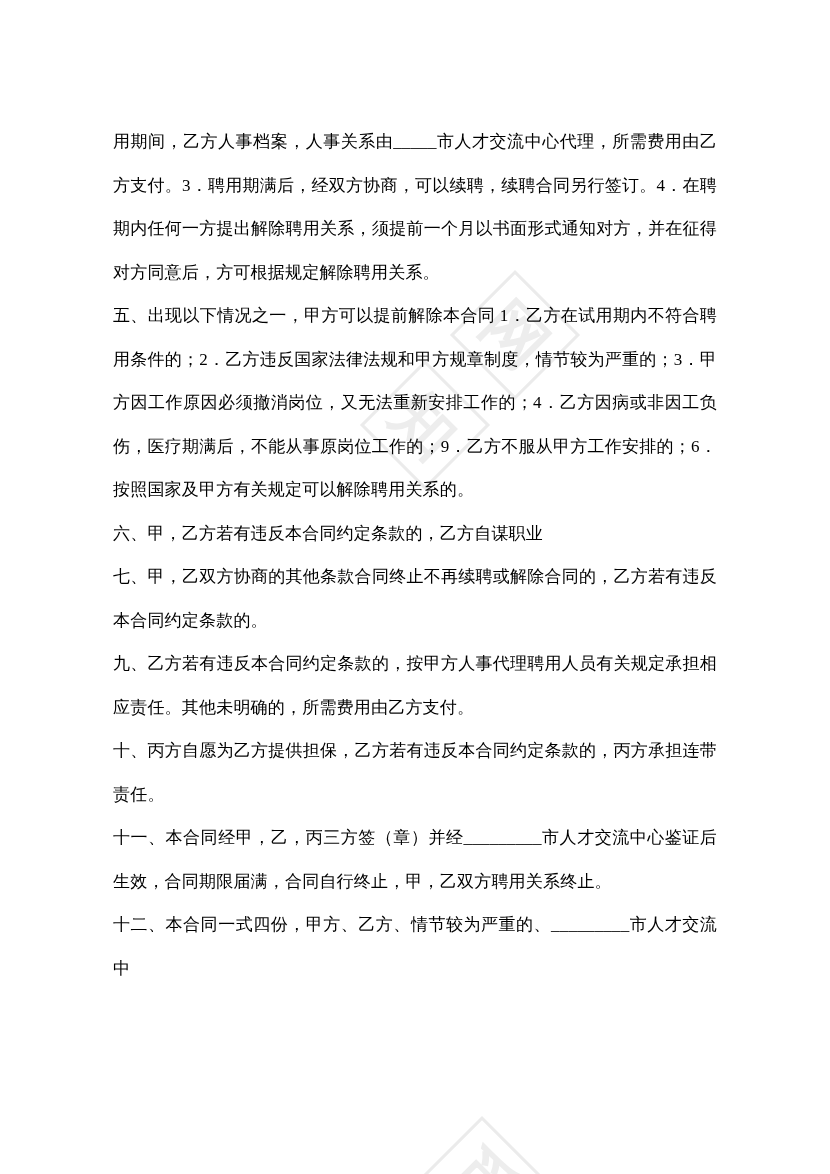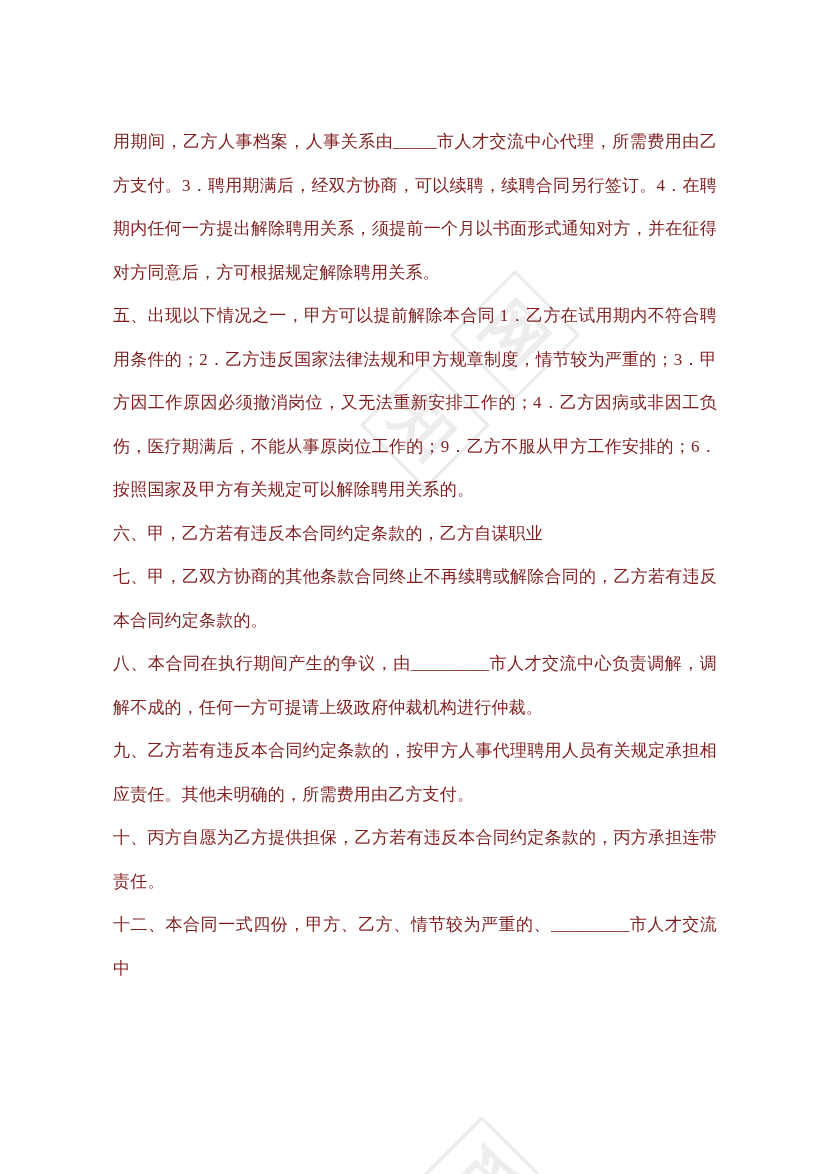--- a/index.html
+++ b/index.html
@@ -37,21 +37,21 @@
   }
   #wm1 { left: 469px; top: 289px; }
   #wm2 { left: 379px; top: 379px; }
   #wm3 { left: 436px; top: 1135px; }
   
   .content {
     position: absolute;
     left: 113px;
     top: 120px;
     width: 604px;
-    color: #7f1d1d;
+    color: #000000;
     font-size: 17px;
     line-height: 43.5px;
     text-align: justify;
     text-justify: inter-ideograph;
     letter-spacing: 0.2px;
   }
   .content p {
     margin: 0;
     padding: 0;
     word-break: break-all;
@@ -70,19 +70,19 @@
   </div>
   <div class="wm-diamond" id="wm3">
     <span class="wm-char">觅</span>
   </div>
 
   <div class="content">
     <p>用期间，乙方人事档案，人事关系由_____市人才交流中心代理，所需费用由乙方支付。3．聘用期满后，经双方协商，可以续聘，续聘合同另行签订。4．在聘期内任何一方提出解除聘用关系，须提前一个月以书面形式通知对方，并在征得对方同意后，方可根据规定解除聘用关系。</p>
     <p>五、出现以下情况之一，甲方可以提前解除本合同 1．乙方在试用期内不符合聘用条件的；2．乙方违反国家法律法规和甲方规章制度，情节较为严重的；3．甲方因工作原因必须撤消岗位，又无法重新安排工作的；4．乙方因病或非因工负伤，医疗期满后，不能从事原岗位工作的；9．乙方不服从甲方工作安排的；6．按照国家及甲方有关规定可以解除聘用关系的。</p>
     <p>六、甲，乙方若有违反本合同约定条款的，乙方自谋职业</p>
     <p>七、甲，乙双方协商的其他条款合同终止不再续聘或解除合同的，乙方若有违反本合同约定条款的。</p>
-    <p>八、本合同在执行期间产生的争议，由_________市人才交流中心负责调解，调解不成的，任何一方可提请上级政府仲裁机构进行仲裁。</p>
     <p>九、乙方若有违反本合同约定条款的，按甲方人事代理聘用人员有关规定承担相应责任。其他未明确的，所需费用由乙方支付。</p>
     <p>十、丙方自愿为乙方提供担保，乙方若有违反本合同约定条款的，丙方承担连带责任。</p>
+    <p>十一、本合同经甲，乙，丙三方签（章）并经_________市人才交流中心鉴证后生效，合同期限届满，合同自行终止，甲，乙双方聘用关系终止。</p>
     <p>十二、本合同一式四份，甲方、乙方、情节较为严重的、_________市人才交流中</p>
   </div>
 
 </div>
 
 </body></html>

